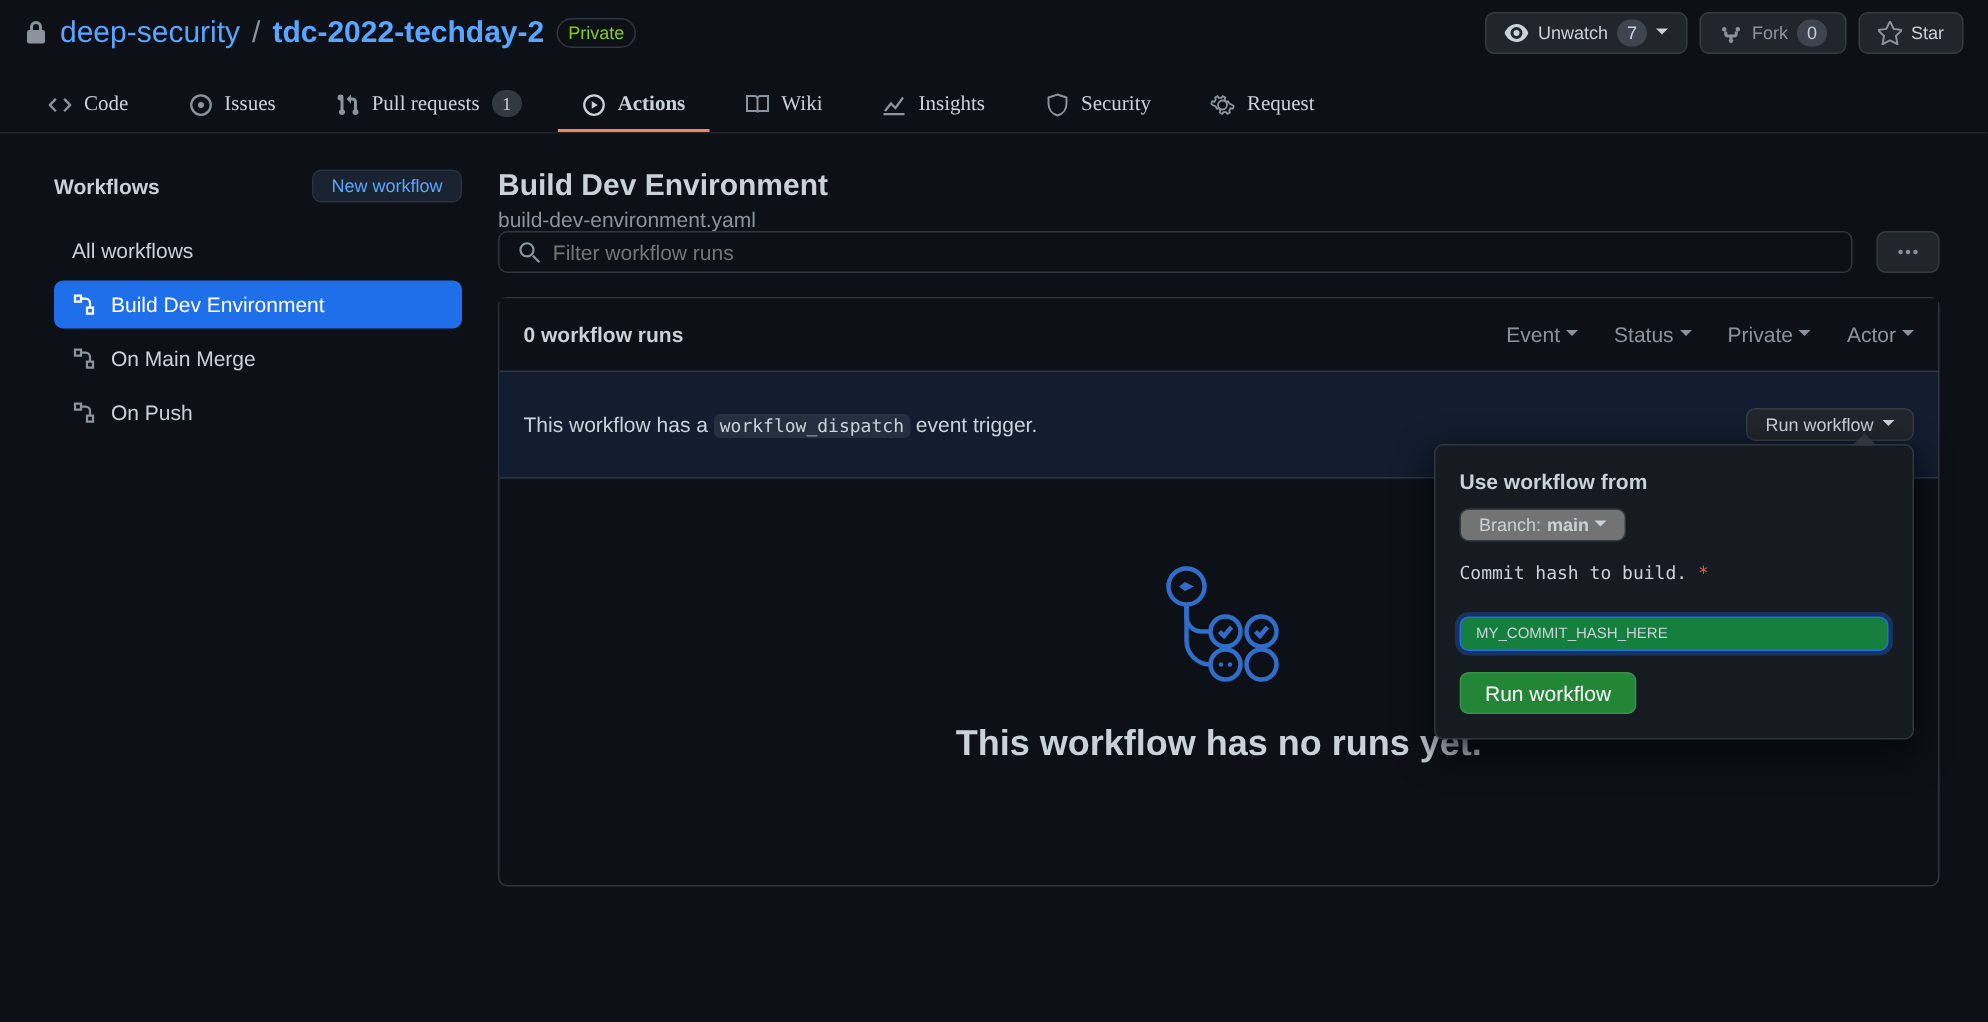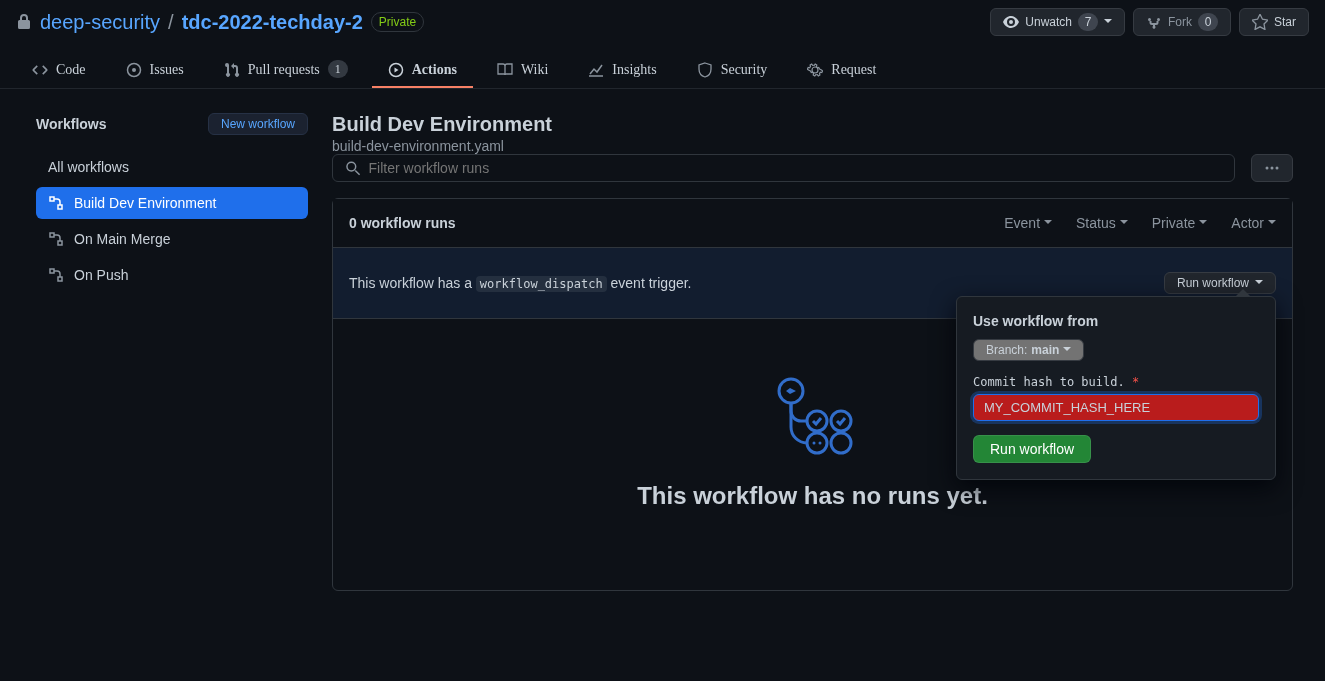--- a/index.html
+++ b/index.html
@@ -126,26 +126,26 @@
   border: 8px solid transparent; border-bottom-color: #30363d; border-top: none;
 }
 .popover-label { font-weight: 600; margin-bottom: 10px; }
 .branch-select {
   background: #737373; border: 1px solid #363b42; color: #c9d1d9;
   padding: 3px 12px; border-radius: 6px; font-size: 12px; cursor: pointer;
   display: inline-flex; align-items: center; gap: 4px; margin-bottom: 14px;
 }
 .input-label {
   font-family: ui-monospace, SFMono-Regular, Menlo, monospace;
-  font-size: 12px; margin-bottom: 5px; display: block;
+  font-size: 12px; margin-bottom: 22px; display: block;
 }
 .input-label .req { color: #f85149; }
 .text-input {
-  width: 100%; background: #b91c1c; border: 1px solid #1f6feb;
-  border-radius: 6px; padding: 5px 10px; color: #c9d1d9; font-size: 13px;
+  width: 100%; background: #15803d; border: 1px solid #1f6feb;
+  border-radius: 6px; padding: 5px 10px; color: #c9d1d9; font-size: 10px;
   outline: none; margin-bottom: 14px;
   box-shadow: 0 0 0 3px rgba(31,111,235,0.3);
 }
 .run-submit {
   background: #238636; border: 1px solid rgba(240,246,252,0.1); color: #fff;
   padding: 5px 16px; border-radius: 6px; font-size: 14px; font-weight: 500; cursor: pointer;
 }
 
 .empty {
   text-align: center; padding: 56px 0 80px 0;

